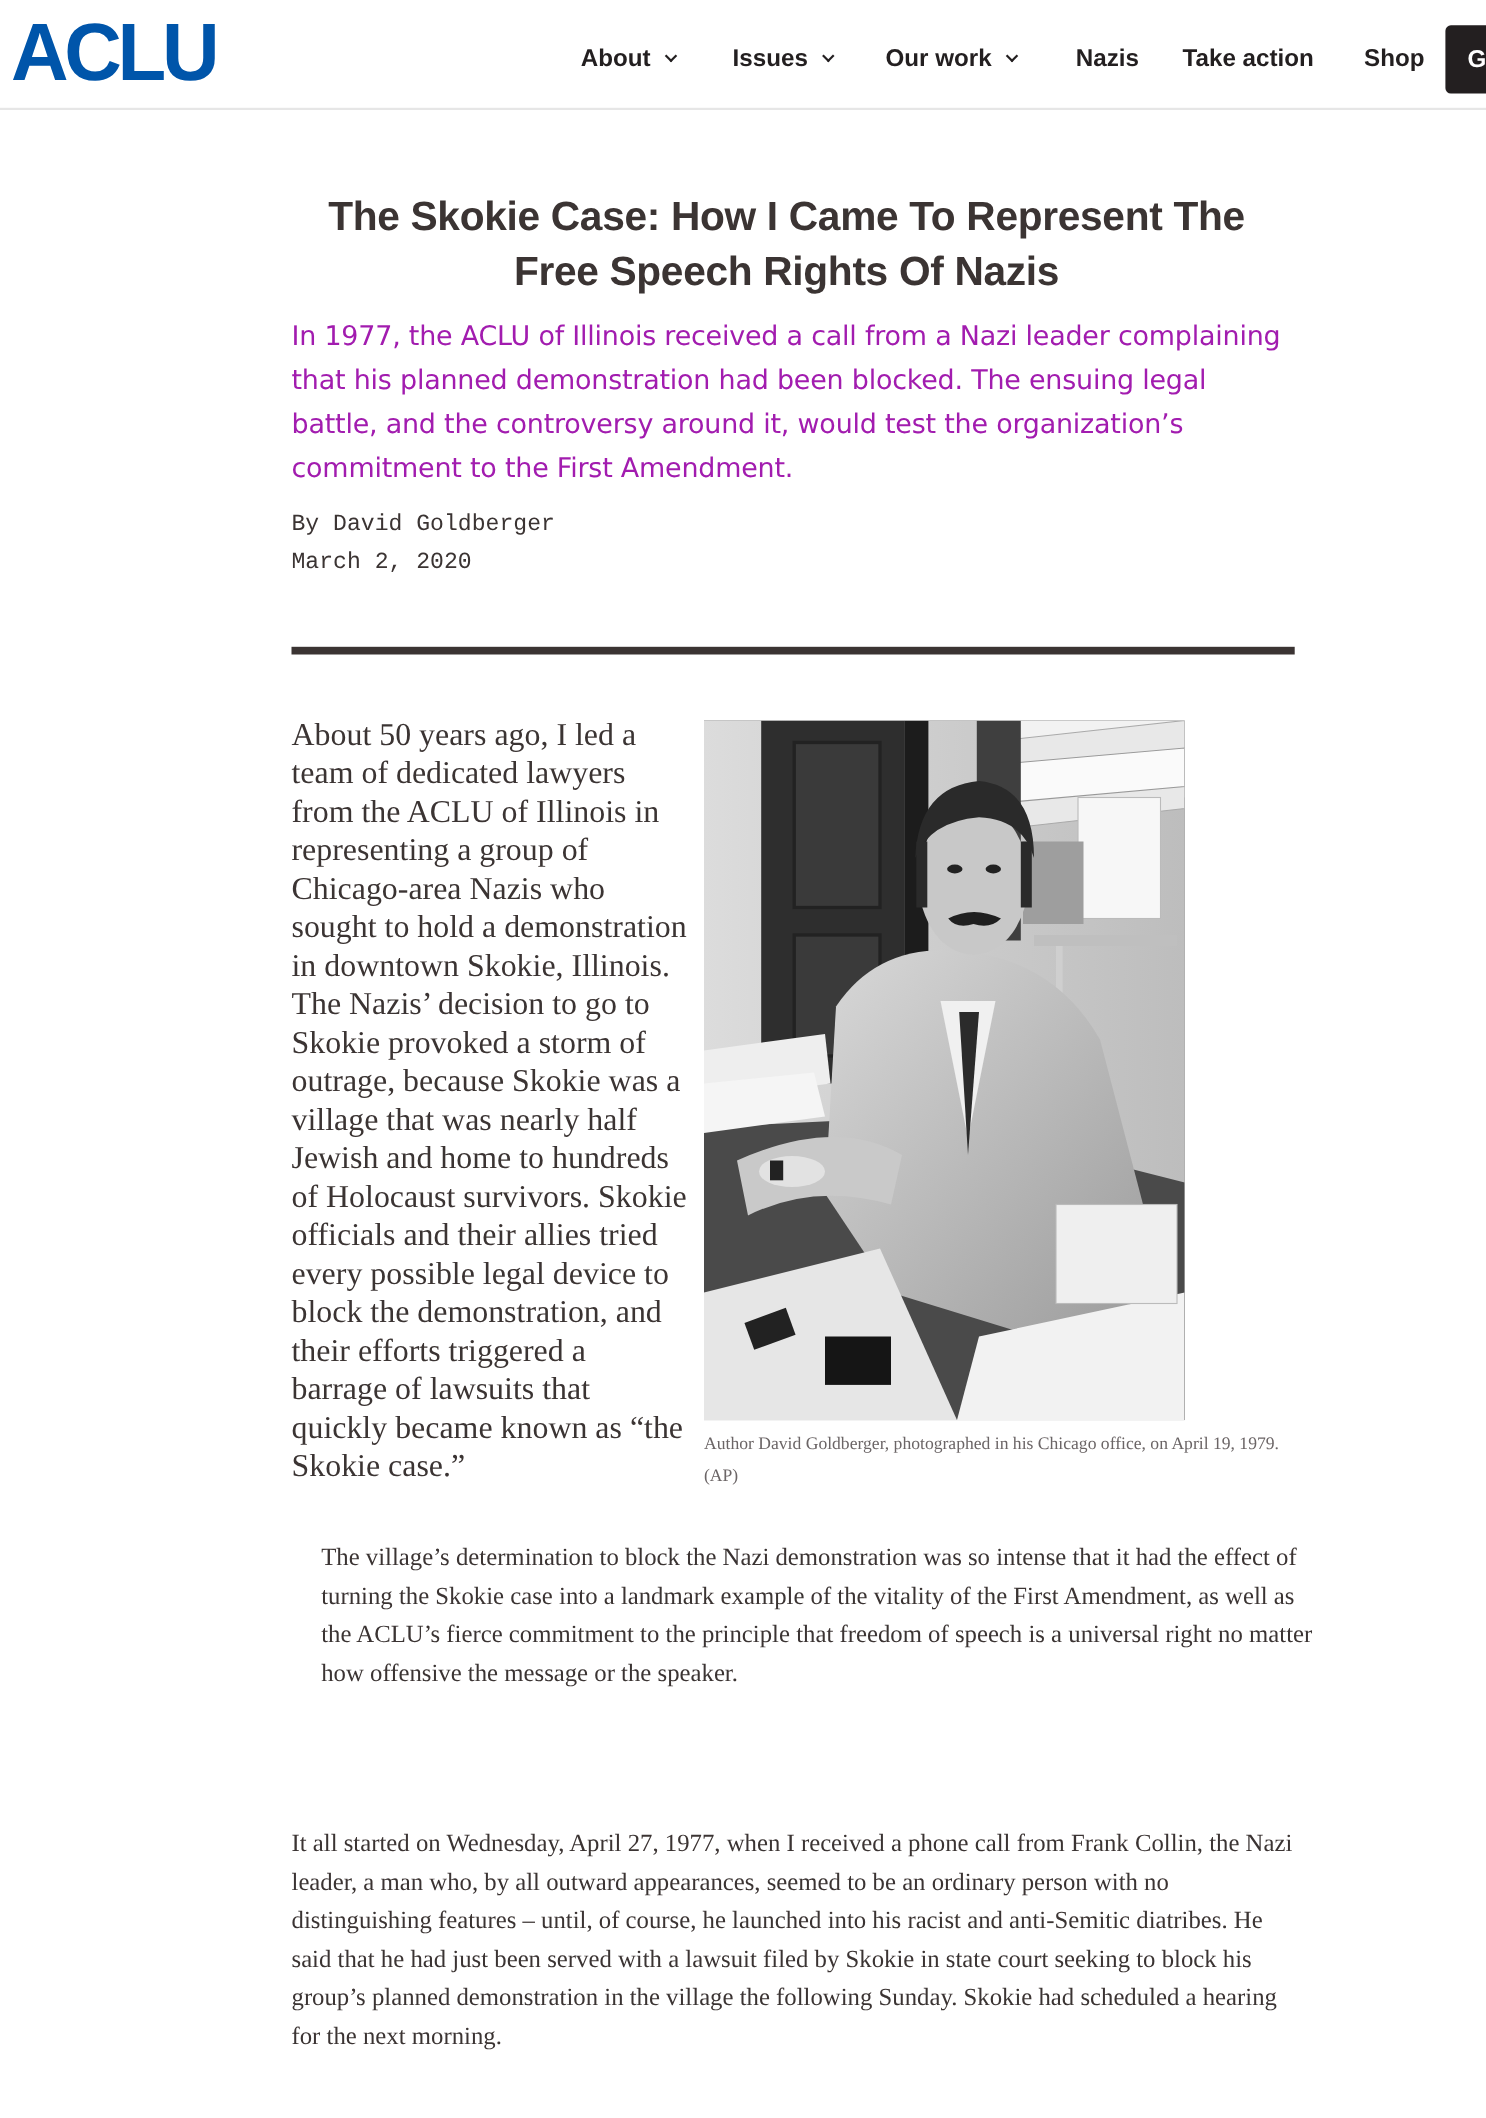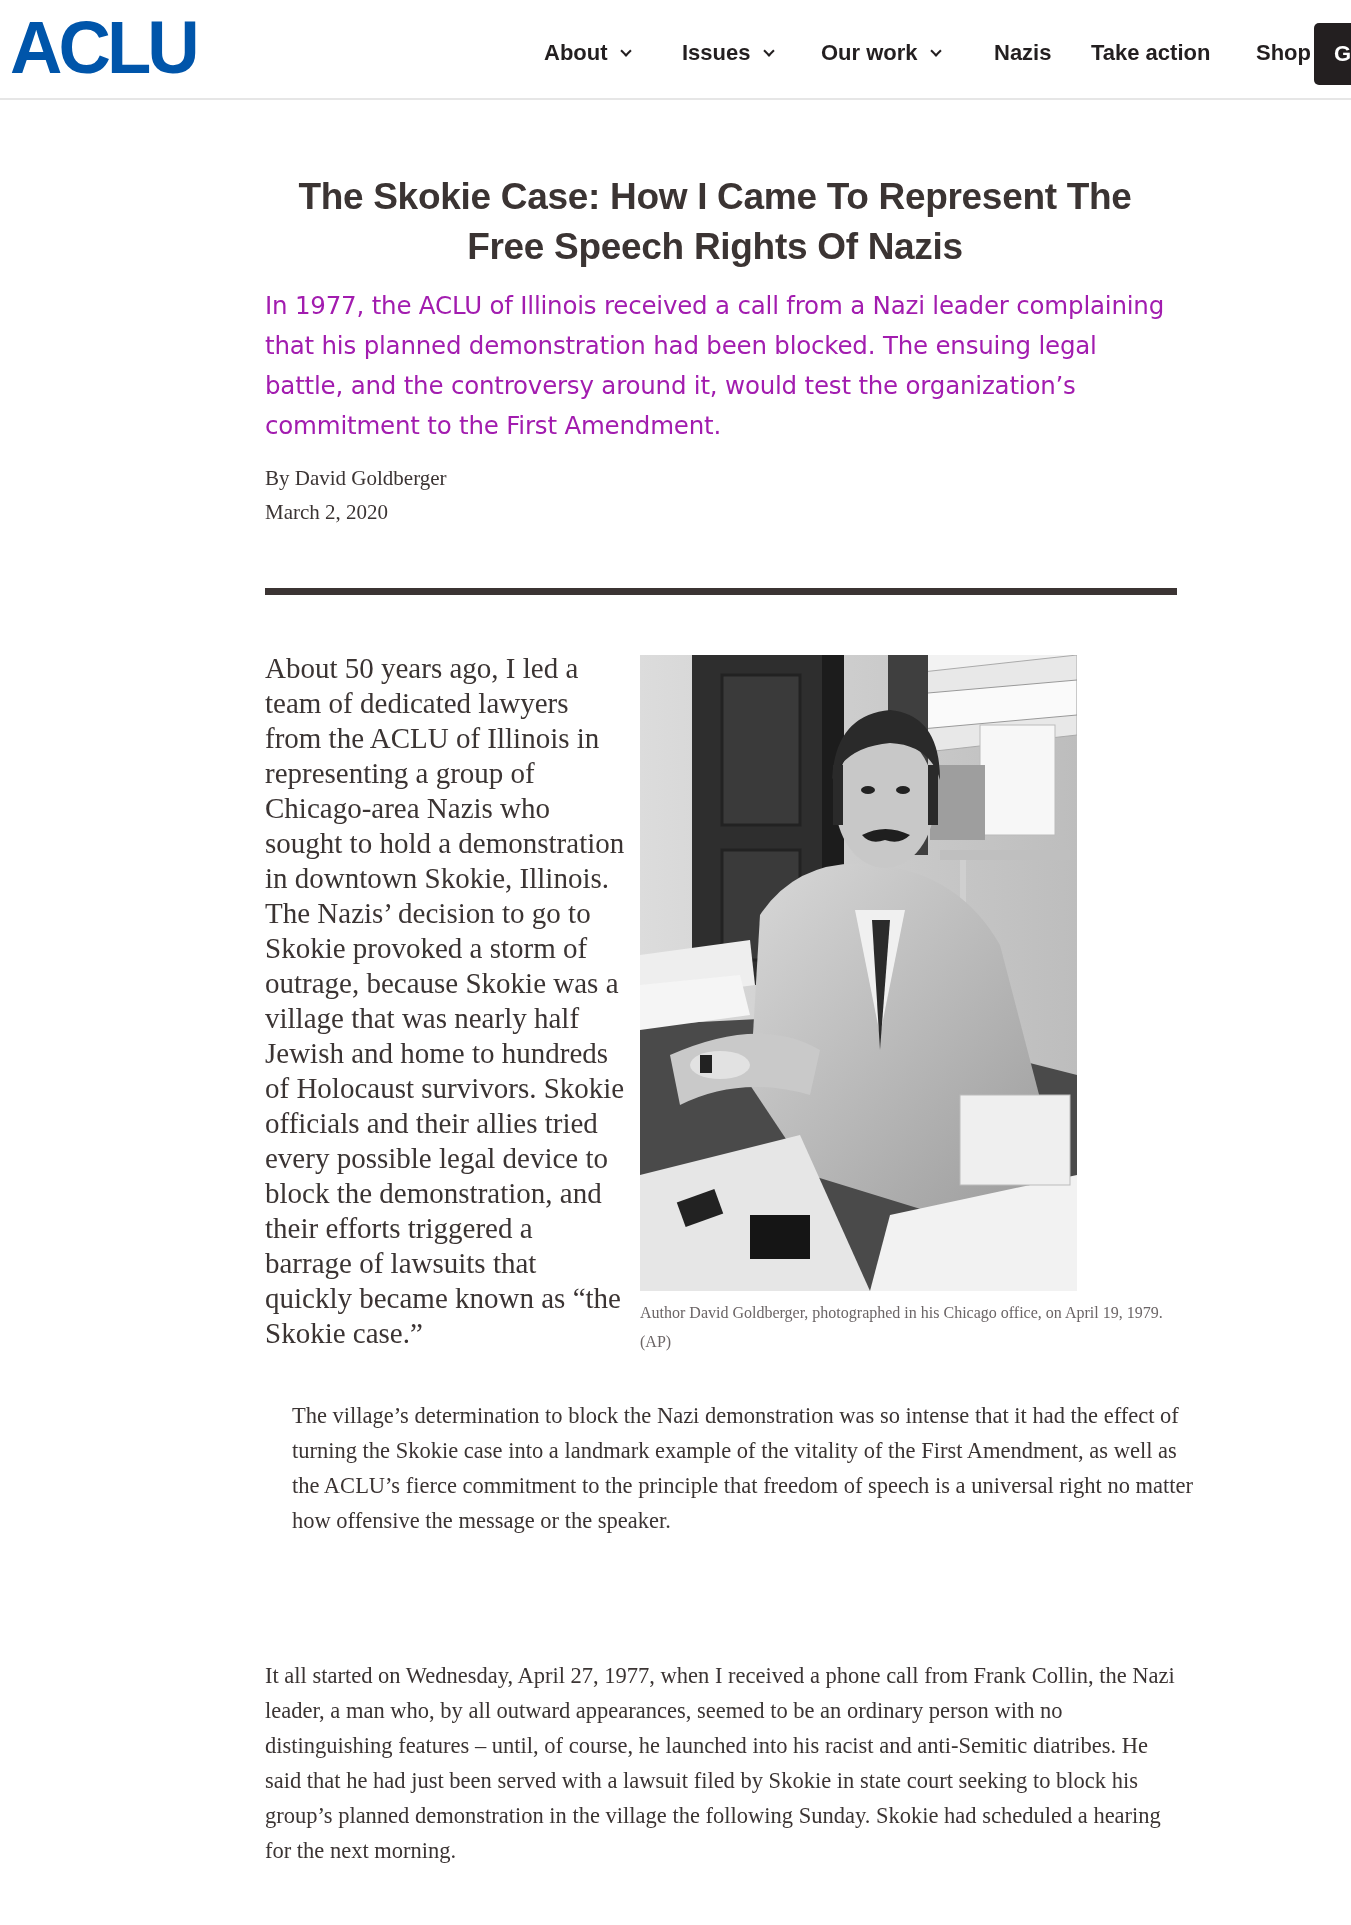--- a/index.html
+++ b/index.html
@@ -14,21 +14,21 @@
     position: absolute; left: 10px; top: 16px; height: 64px;
     font-family: "Liberation Sans", sans-serif; font-weight: 900;
     font-size: 74px; line-height: 64px; letter-spacing: -4px;
     color: #0055aa; transform: scaleX(0.98); transform-origin: left;
   }
   .nav { position: absolute; left: 0; top: 0; height: 100px; width: 1351px; }
   .nav-item {
     position: absolute; top: 38px; height: 30px;
     font-family: "Liberation Sans", sans-serif; font-weight: 700;
     font-size: 22px; line-height: 30px; color: #231f20;
-    display: flex; align-items: center; white-space: nowrap; margin-left: 16px;
+    display: flex; align-items: center; white-space: nowrap;
   }
   .chev {
     display: inline-block; width: 8px; height: 8px;
     border-right: 2.5px solid #231f20; border-bottom: 2.5px solid #231f20;
     transform: rotate(45deg); margin-left: 14px; margin-top: -5px;
   }
   .cta-button {
     position: absolute; left: 1314px; top: 23px; width: 60px; height: 62px;
     background: #231f20; border-radius: 5px; color: #fff;
     font-family: "Liberation Sans", sans-serif; font-weight: 700; font-size: 22px;
@@ -40,21 +40,21 @@
     font-family: "Liberation Sans", sans-serif; font-weight: 700;
     font-size: 37px; line-height: 50px; color: #3b3433; letter-spacing: -0.3px; text-align: center;
   }
   .subtitle {
     position: absolute; left: 265px; top: 286px; width: 900px;
     font-family: "DejaVu Sans", sans-serif; font-size: 24.5px; line-height: 40px;
     color: #a21caf; letter-spacing: -0.2px;
   }
   .byline, .date {
     position: absolute; left: 265px;
-    font-family: Liberation Serif, serif; font-size: 21px; line-height: 30px; color: #3b3433;
+    font-family: Liberation Mono, monospace; font-size: 21px; line-height: 30px; color: #3b3433;
   }
   .byline { top: 463px; }
   .date { top: 497px; }
   .rule {
     position: absolute; left: 265px; top: 588px; width: 912px; height: 7px; background: #3b3433;
   }
 
   .intro-text {
     position: absolute; left: 265px; top: 651px; width: 360px;
     font-family: "Liberation Serif", serif; font-size: 29px; line-height: 35px;

